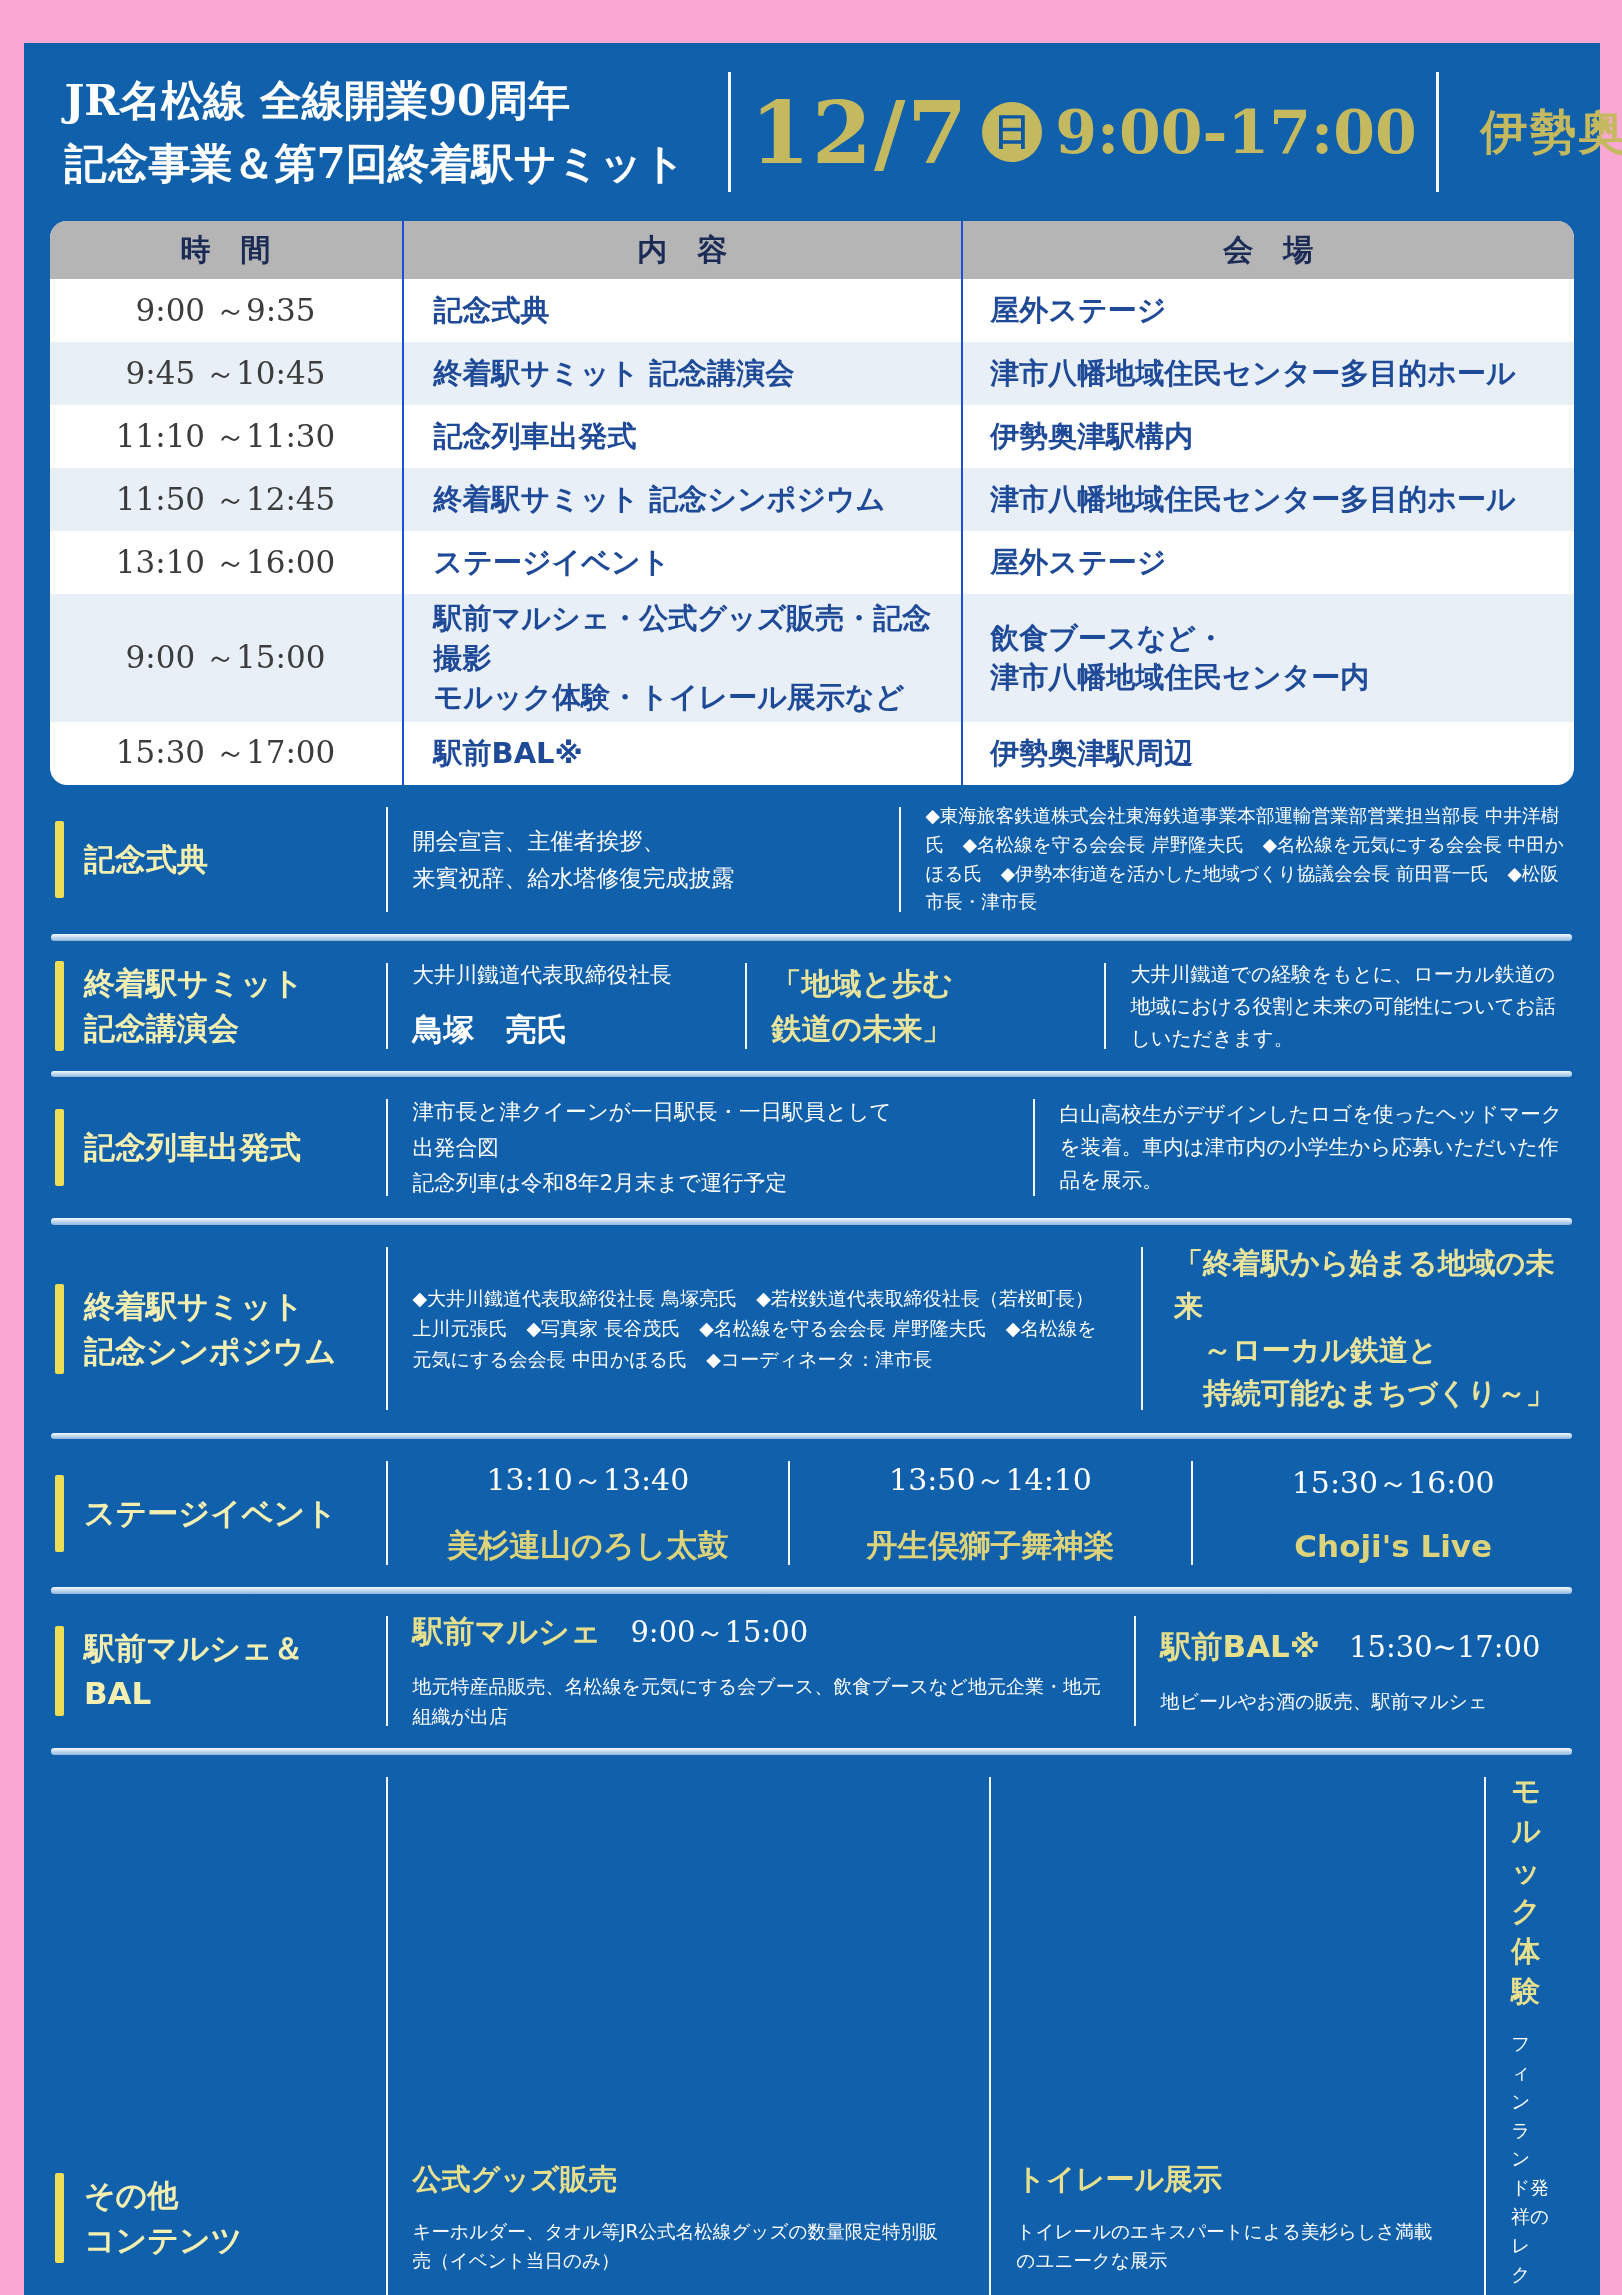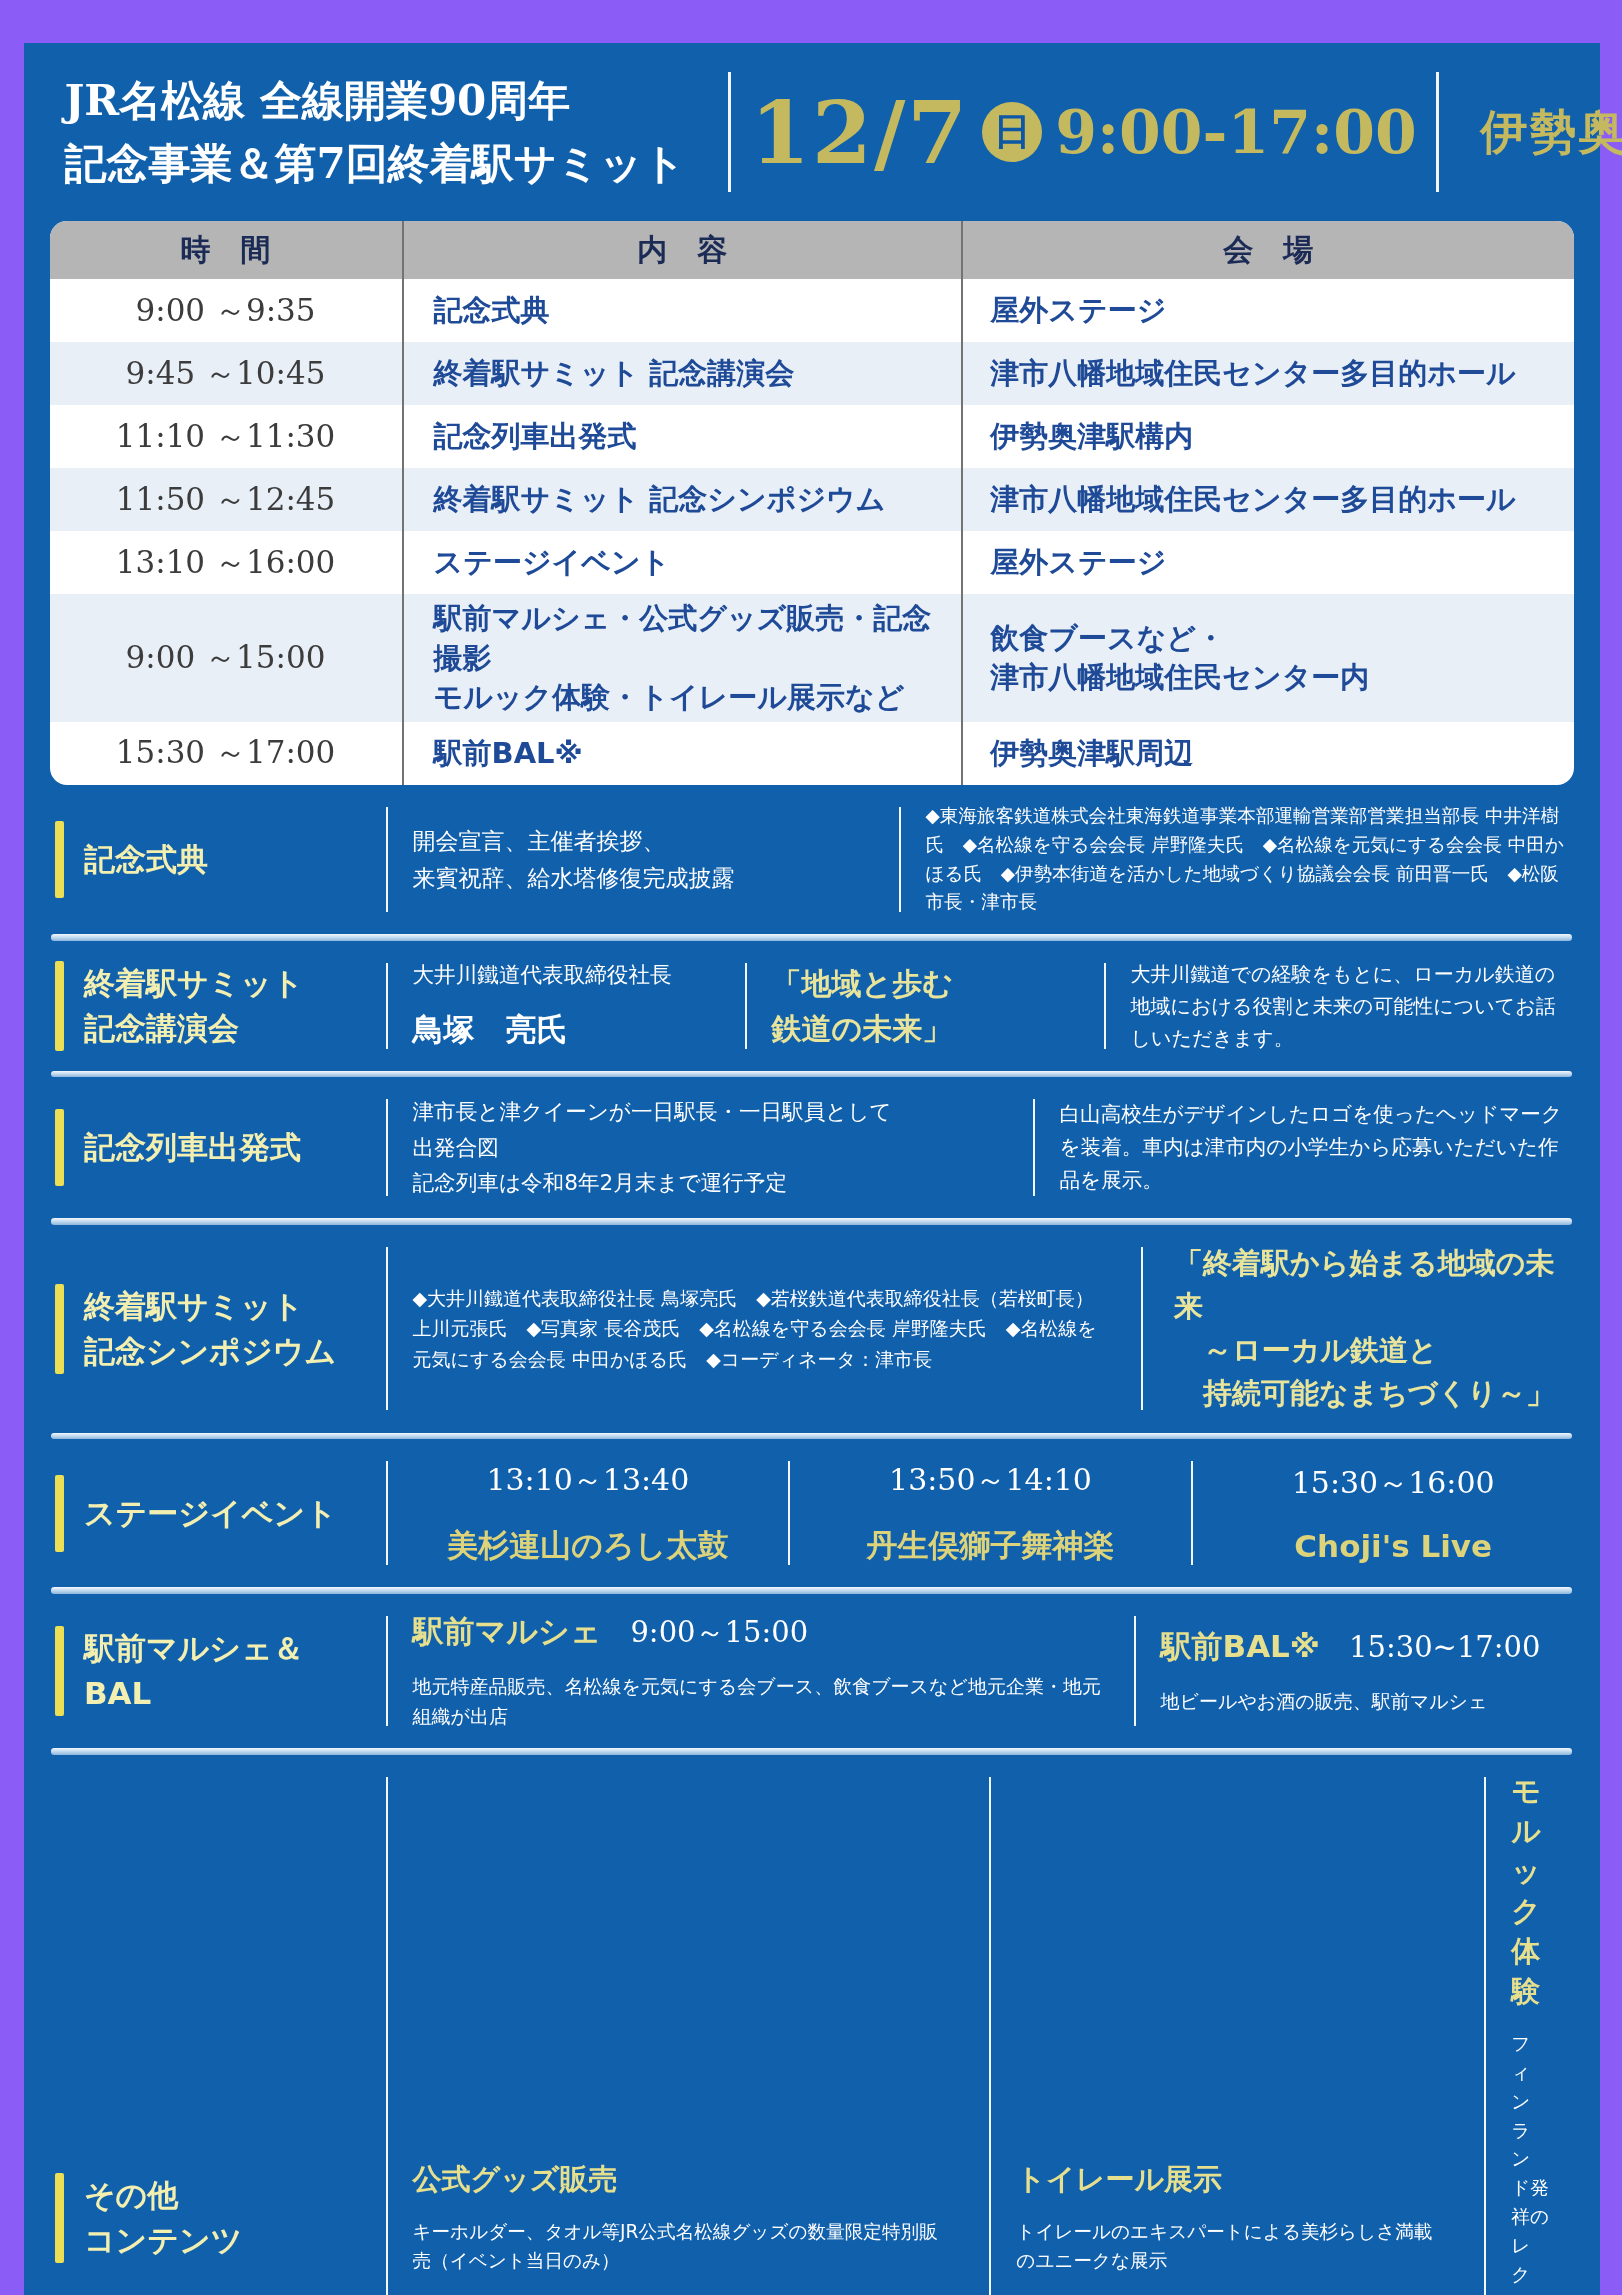--- a/index.html
+++ b/index.html
@@ -1,17 +1,17 @@
 <!DOCTYPE html>
 <html style="font-size:10.5px"><head>
 <meta charset="utf-8">
 <style>
   * { margin:0; padding:0; box-sizing:border-box; }
   body { background:#e8e8e8; font-family:"DejaVu Sans","Liberation Sans",sans-serif; }
-  .page { width:1623px; height:2295px; background:#8b5cf6; position:relative; overflow:hidden; margin:0 auto; }
+  .page { width:1623px; height:2295px; background:#f9a8d4; position:relative; overflow:hidden; margin:0 auto; }
   .serif { font-family:"DejaVu Serif","Liberation Serif",serif; }
   .pre { white-space:pre-line; }
 
   
   .blue { margin:43px 23.5px 0 23.5px; background:#1160ac; padding-bottom:3.9px; }
 
   
   .hd { display:flex; align-items:center; padding:26px 18.3px 17px 41px; }
   .hd-title { width:644px; color:#ffffff; font-weight:bold; font-size:42px; line-height:1.5; flex-shrink:0; }
   .vdiv { width:2.6px; align-self:stretch; background:rgba(255,255,255,.95); margin:2.6px 19.6px; flex-shrink:0; }
@@ -20,21 +20,21 @@
   .d-circle { width:60px; height:60px; border-radius:50%; background:#c4b95f; color:#0e57a5;
               display:flex; align-items:center; justify-content:center; font-size:37px; font-weight:bold; }
   .d-time { font-size:60px; font-weight:bold; }
   .hd-area { font-size:47px; font-weight:bold; color:#c4b95f; margin-left:22px; letter-spacing:2px; white-space:nowrap; }
 
   
   .table { margin:9.2px 26px 0 26px; background:#ffffff; border-radius:17px; overflow:hidden; }
   .thead { display:flex; background:#b5b5b5; color:#1c2b55; font-weight:bold; font-size:30px; }
   .thead > div { display:flex; align-items:center; justify-content:center; height:58px; }
   .ct { width:23.1%; } .cc { width:36.7%; } .cv { width:40.2%; }
-  .cc, .cv { border-left:2px solid #737373; }
+  .cc, .cv { border-left:2px solid #1d4ed8; }
   .trow { display:flex; }
   .trow.alt { background:#e9eff7; }
   .trow > div { display:flex; align-items:center; min-height:63px; }
   .trow.tall > div { min-height:103px; }
   .cell-time { width:23.1%; justify-content:center; font-family:"DejaVu Serif","Liberation Serif",serif;
                color:#3c3c3c; font-size:31px; }
   .cell-content { width:36.7%; padding:5.2px 13px 5.2px 30px; color:#1e4a97; font-weight:600; font-size:29px; line-height:1.35; }
   .cell-venue { width:40.2%; padding:5.2px 13px 5.2px 27.5px; color:#1e4a97; font-weight:600; font-size:29px; line-height:1.35; }
 
   

